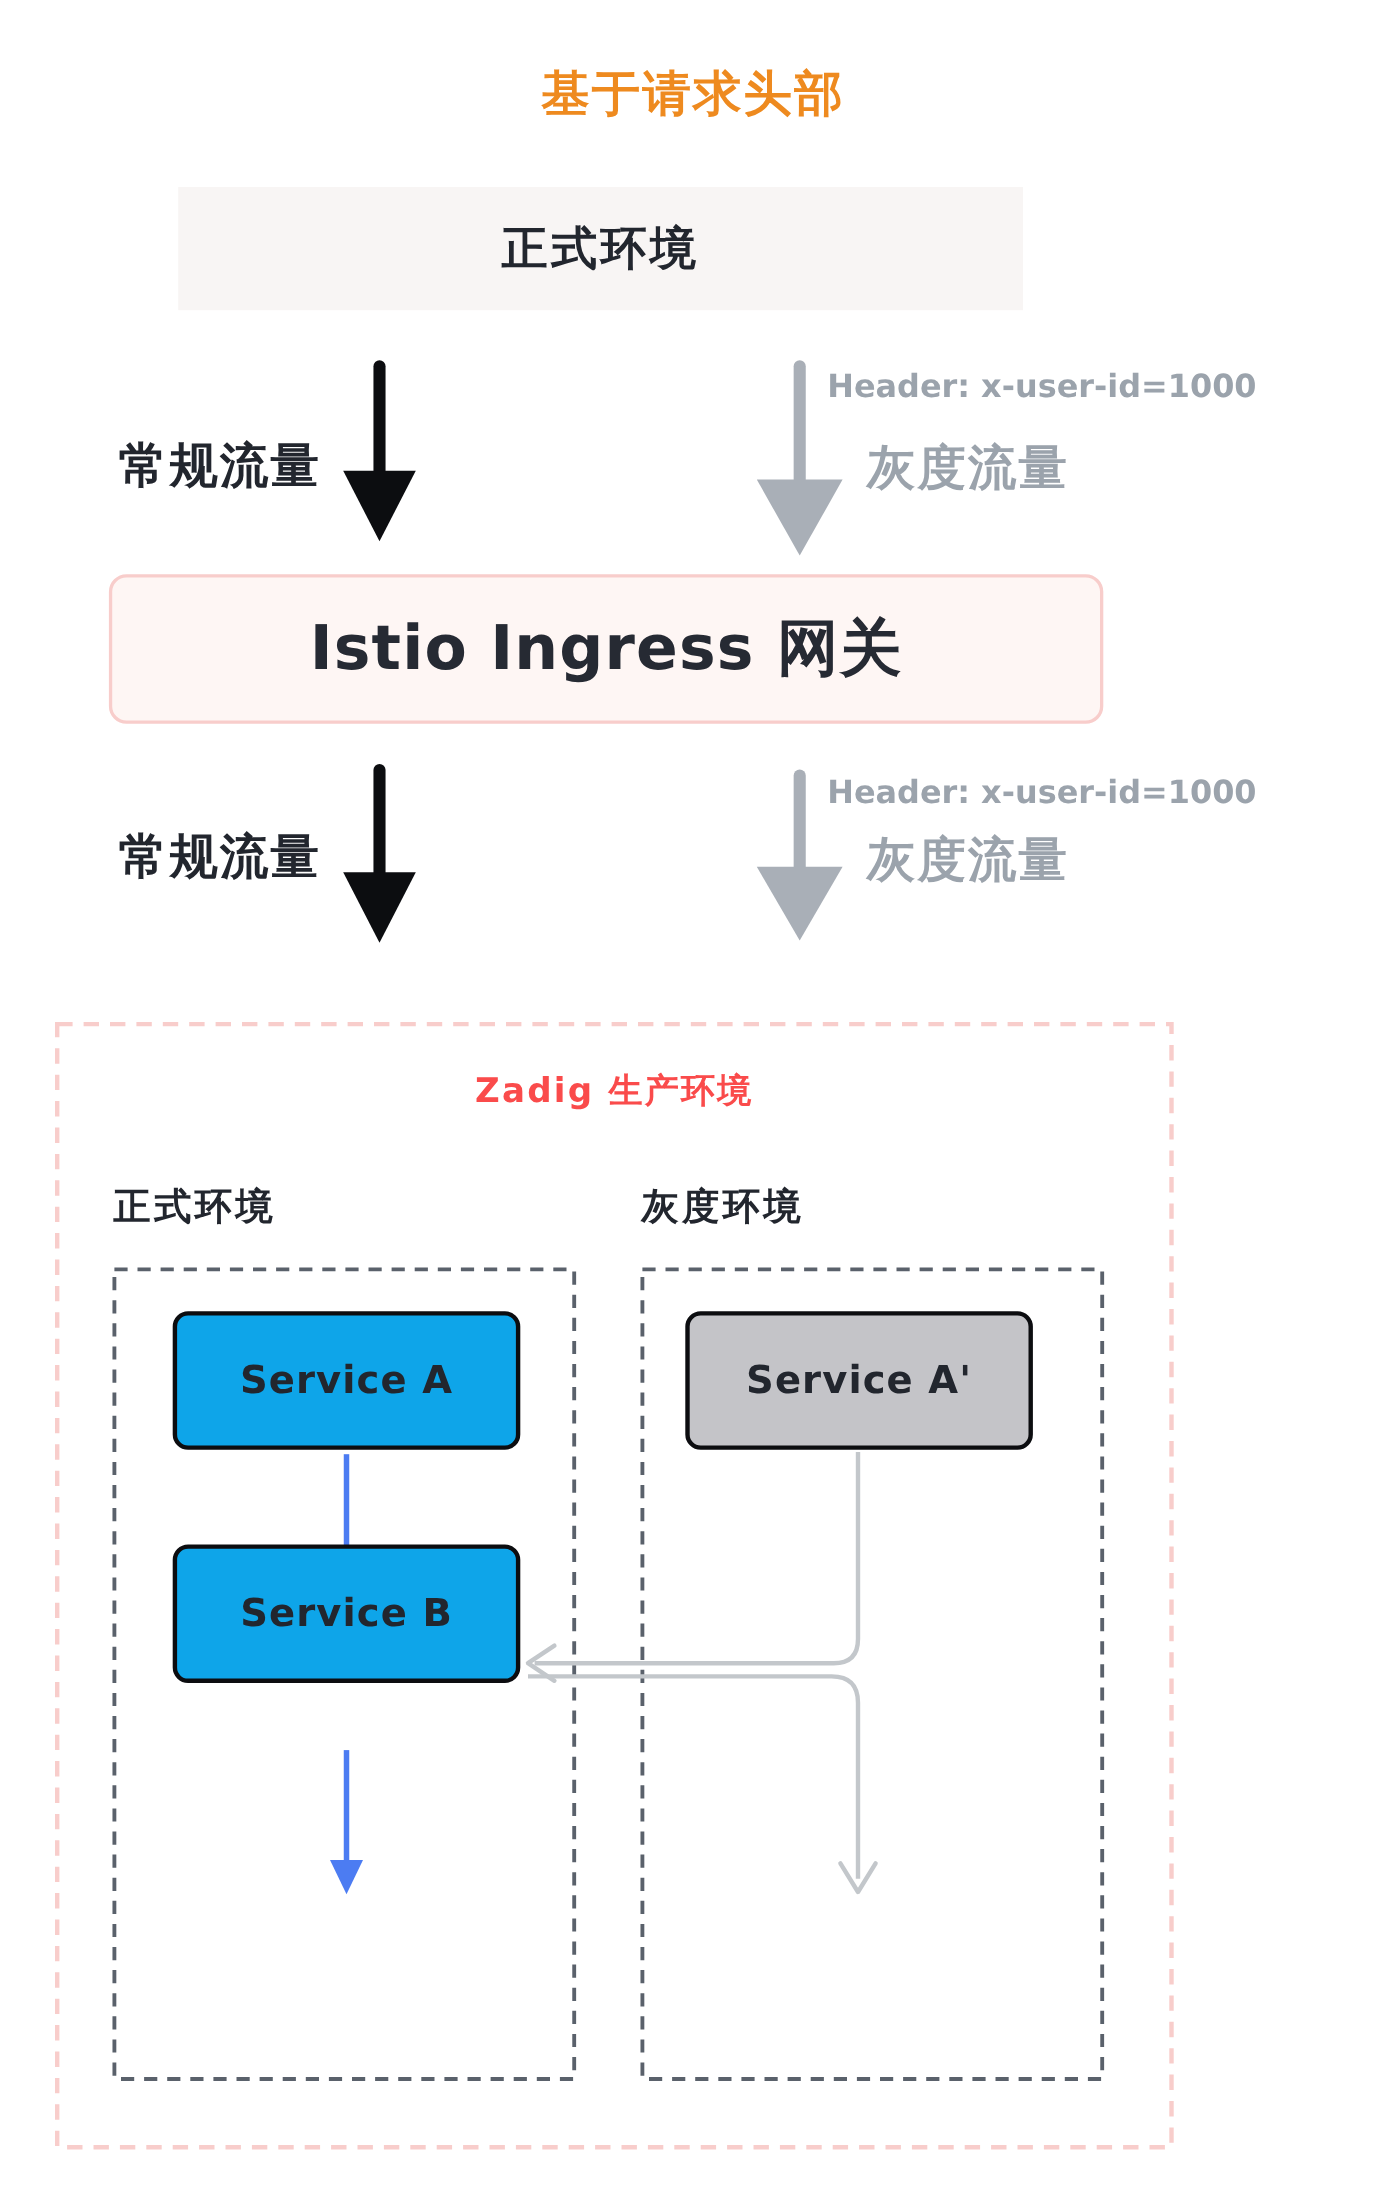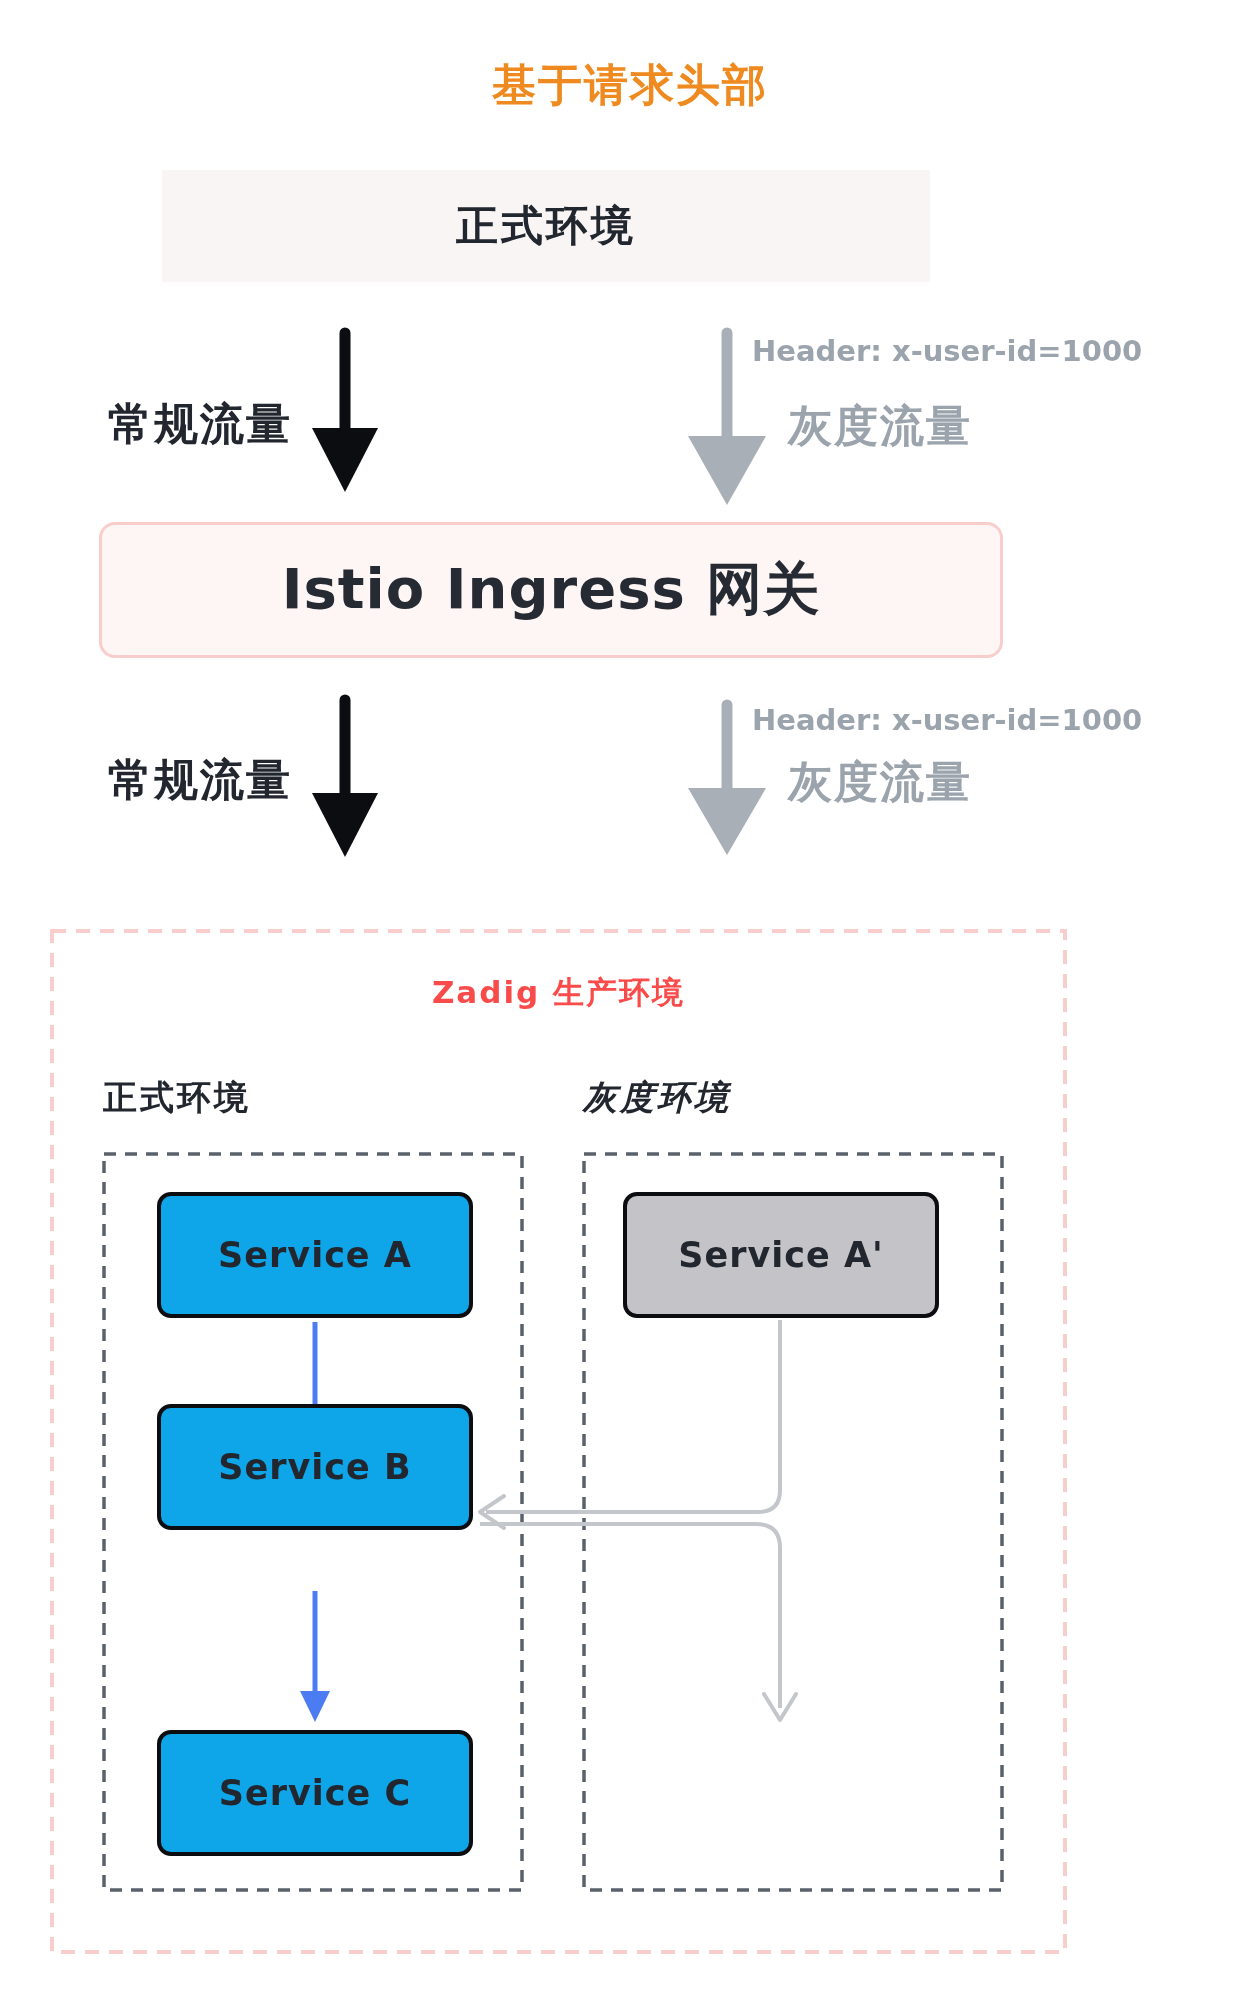--- a/index.html
+++ b/index.html
@@ -36,21 +36,21 @@
 
   .zadig-title{
     left:52px;top:968px;width:1013px;text-align:center;
     font-size:31px;font-weight:800;color:var(--red);letter-spacing:2px;line-height:48px;
   }
   .env-title{
     top:1072px;width:420px;
     font-size:34px;font-weight:800;color:var(--dark);letter-spacing:3px;line-height:50px;
   }
   .env-title.prod{left:103px;}
-  .env-title.gray{left:583px;font-style:italic;}
+  .env-title.gray{left:583px;}
 
   .service-box{
     width:316px;height:126px;box-sizing:border-box;background:#0ea5e9;
     border:4px solid var(--near-black);border-radius:14px;
     display:flex;align-items:center;justify-content:center;
     font-size:35px;font-weight:800;color:var(--dark);letter-spacing:1px;
   }
   .service-box.grayed{background:var(--gray-box);}
   .pos-a{left:157px;top:1192px;}
   .pos-b{left:157px;top:1404px;}
@@ -138,20 +138,17 @@
   <div class="abs zadig-title">Zadig 生产环境</div>
   <div class="abs env-title prod">正式环境</div>
   <div class="abs env-title gray">灰度环境</div>
 
   <div class="abs service-box pos-a">
     <span>Service A</span>
   </div>
   <div class="abs service-box pos-b">
     <span>Service B</span>
   </div>
-  <div class="abs service-box pos-c">
-    <span>Service C</span>
-  </div>
   <div class="abs service-box grayed pos-a2">
     <span>Service A'</span>
   </div>
 
 </div>
 
 </body></html>

